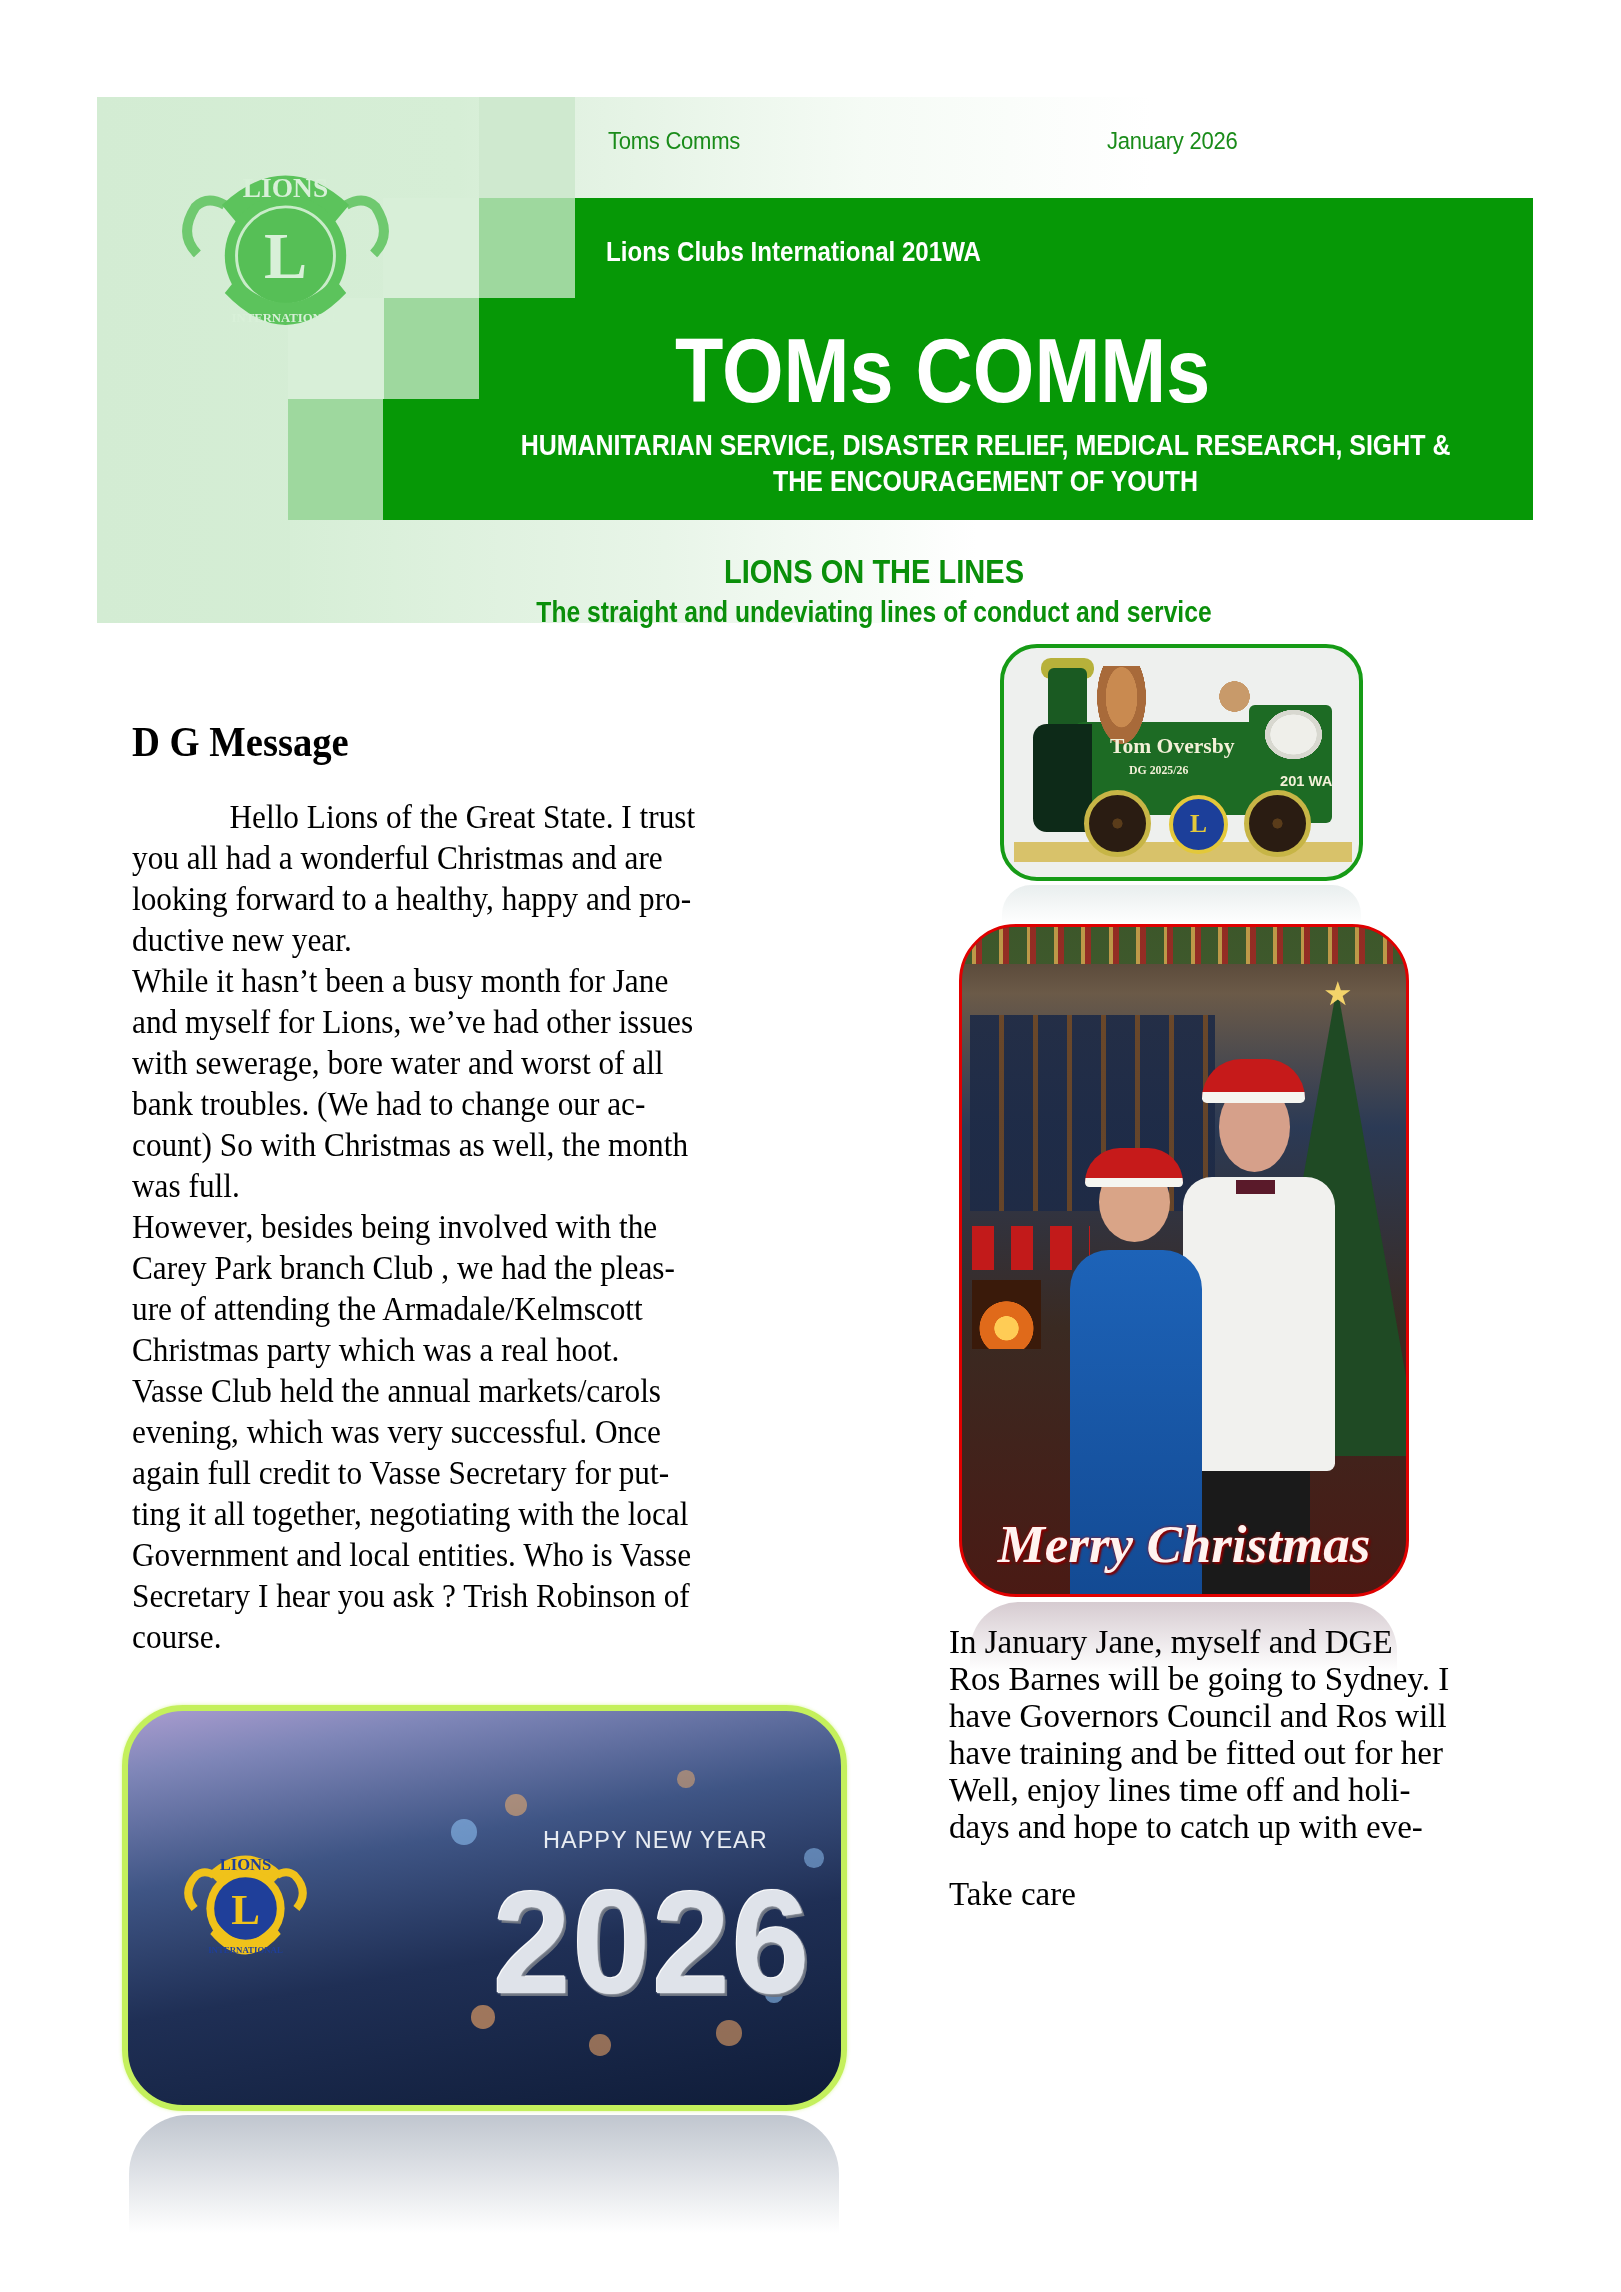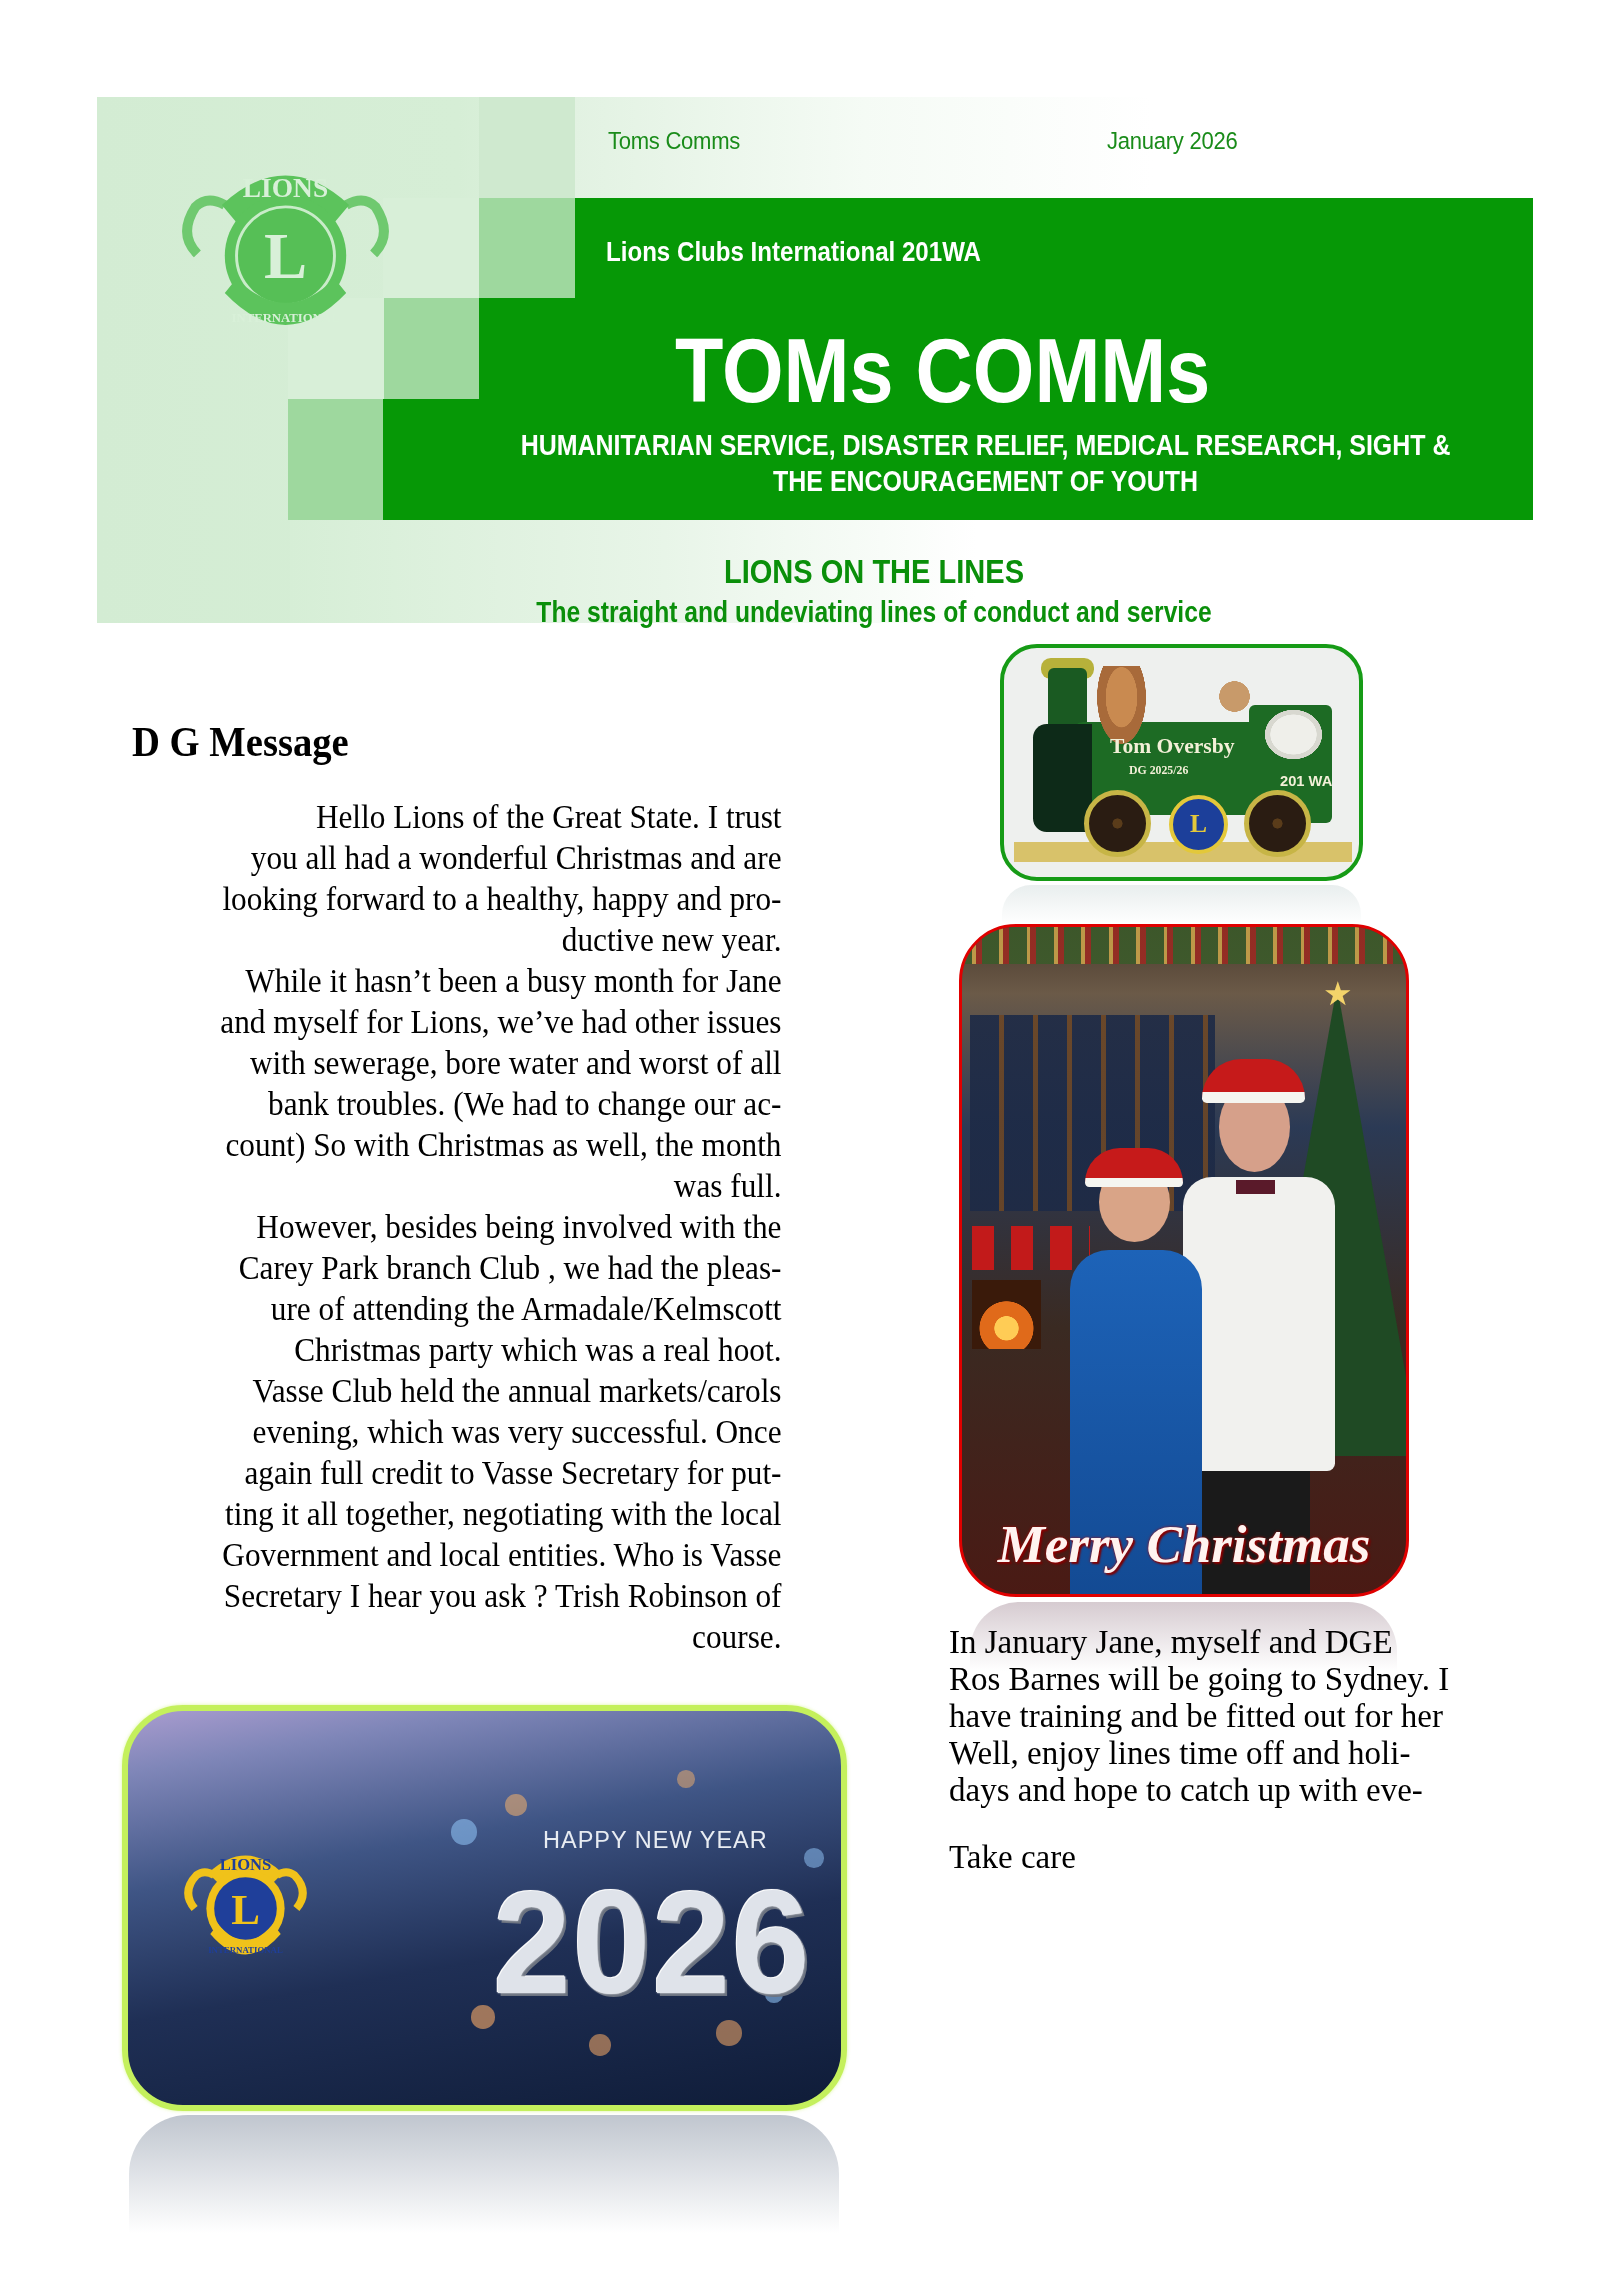--- a/index.html
+++ b/index.html
@@ -25,21 +25,21 @@
 
   .hdr-small { position: absolute; font-family: "Liberation Sans", sans-serif; font-size: 24.5px; color: #1a8c1a; letter-spacing: -0.3px; transform: scaleX(0.9); transform-origin: left center; }
   #label-lions-clubs { position: absolute; left: 509px; top: 139px; font-family: "Liberation Sans", sans-serif; font-weight: bold; font-size: 27.4px; color: #fff; transform: scaleX(0.88); transform-origin: left center; white-space: nowrap; }
   #title-main { position: absolute; left: 578px; top: 223px; font-family: "Liberation Sans", sans-serif; font-weight: bold; font-size: 90px; color: #fff; transform: scaleX(0.88); transform-origin: left center; white-space: nowrap; letter-spacing: 0px; }
   .mission { position: absolute; left: 276px; width: 1225px; text-align: center; font-family: "Liberation Sans", sans-serif; font-weight: bold; font-size: 29px; color: #fff; transform: scaleX(0.86); transform-origin: 613px center; white-space: nowrap; }
   #lines-title { position: absolute; left: 385px; width: 784px; top: 456px; text-align: center; font-family: "Liberation Sans", sans-serif; font-weight: bold; font-size: 33px; color: #0a8f0a; transform: scaleX(0.88); transform-origin: center; white-space: nowrap; }
   #lines-sub { position: absolute; left: 189px; width: 1176px; top: 499px; text-align: center; font-family: "Liberation Sans", sans-serif; font-weight: bold; font-size: 29px; color: #0a8f0a; transform: scaleX(0.85); transform-origin: center; white-space: nowrap; }
 
   
   #dg-heading { position: absolute; left: 132px; top: 718px; font-family: "Liberation Serif", serif; font-weight: bold; font-size: 42px; transform: scaleX(0.92); transform-origin: left center; white-space: nowrap; }
-  #left-body { position: absolute; left: 132px; top: 796px; width: 706px; text-align: right; }
+  #left-body { position: absolute; left: 132px; top: 796px; width: 706px; }
   .line { height: 41px; line-height: 41px; font-family: "Liberation Serif", serif; font-size: 34px; white-space: nowrap; transform: scaleX(0.92); transform-origin: left center; }
   .line.indent { padding-left: 106px; }
 
   
   #right-body { position: absolute; left: 937px; top: 1624px; width: 608px; }
   .rline { height: 37px; line-height: 37px; font-family: "Liberation Serif", serif; font-size: 33px; white-space: nowrap; margin-left: 12px; }
   .rline.gap { margin-top: 30px; }
 
   
   .frame { position: absolute; overflow: hidden; }
@@ -199,20 +199,21 @@
   <div class="woman-dress"></div>
   <div class="woman-head"></div>
   <div class="woman-hat"></div>
   <div id="xmas-greeting">Merry Christmas</div>
 </div>
 <div id="xmas-reflect"></div>
 
 <div id="right-body">
     <div class="rline">In January Jane, myself and DGE</div>
     <div class="rline">Ros Barnes will be going to Sydney. I</div>
+    <div class="rline">have Governors Council and Ros will</div>
     <div class="rline">have training and be fitted out for her</div>
     <div class="rline">Well, enjoy lines time off and holi-</div>
     <div class="rline">days and hope to catch up with eve-</div>
     <div class="rline gap">Take care</div>
   </div>
 
 <div class="frame" id="hny-frame">
   <div class="bokeh" style="left:323px;top:108px;width:25.5px;height:25.5px;background:rgba(140,190,240,0.6);"></div>
   <div class="bokeh" style="left:377px;top:83px;width:21.6px;height:21.6px;background:rgba(230,170,110,0.6);"></div>
   <div class="bokeh" style="left:549px;top:59px;width:17.6px;height:17.6px;background:rgba(230,170,110,0.55);"></div>

